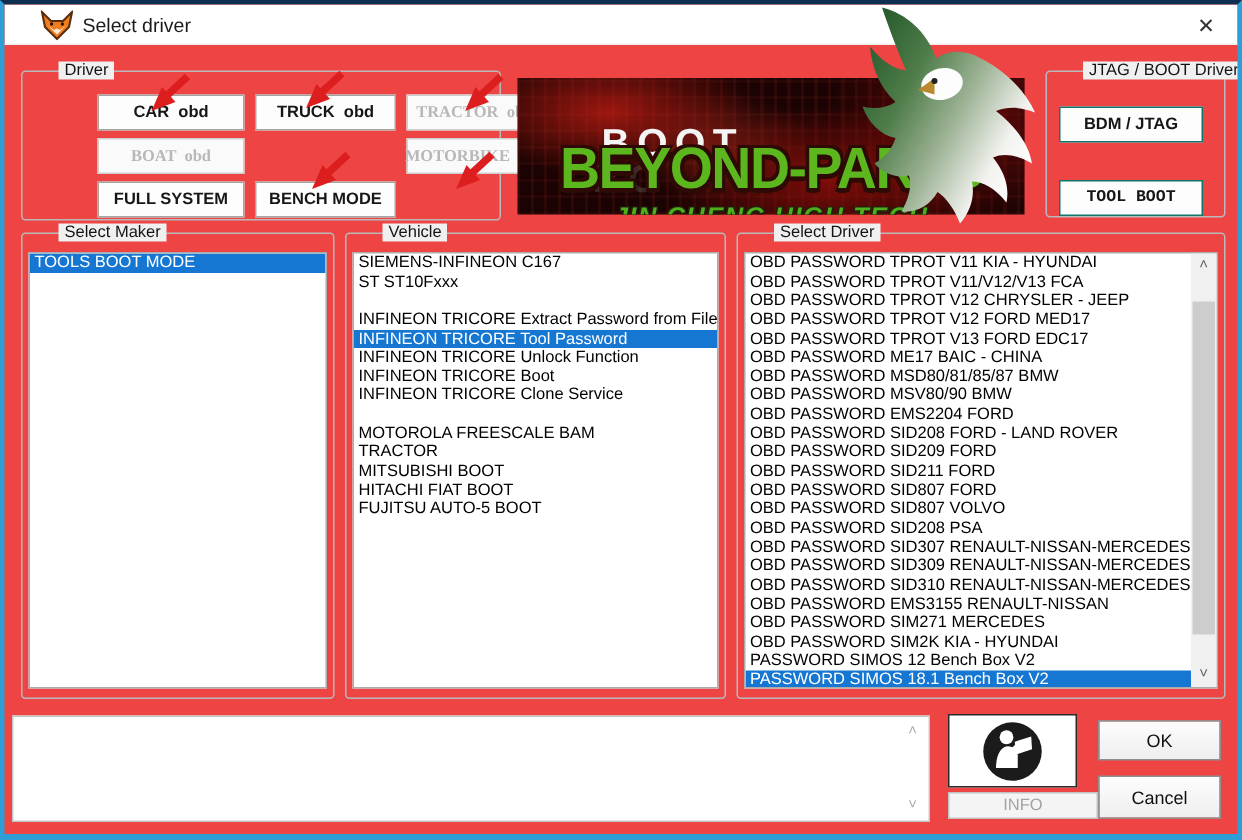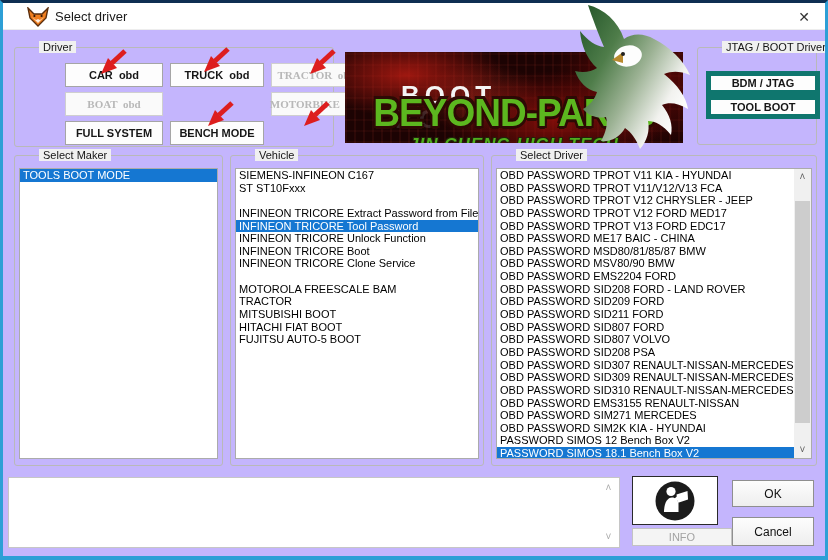--- a/index.html
+++ b/index.html
@@ -1,37 +1,37 @@
 <!DOCTYPE html>
 <html><head>
 <meta charset="utf-8">
 <style>
   * { margin:0; padding:0; box-sizing:border-box; }
   body { font-family:"Liberation Sans", sans-serif; background:#888; }
   .dialog {
-    position:relative; width:828px; height:560px; background:#c4b5fd;
+    position:relative; width:828px; height:560px; background:#ef4444;
     border-left:3px solid #2d9fd6; border-right:3px solid #2d9fd6;
     border-bottom:4px solid #2d9fd6; border-top:3px solid #0e2f52;
     overflow:hidden;
     padding-left:32px;
   }
   
   .titlebar { position:absolute; left:0; top:0; width:100%; height:27px; background:#ffffff; border-bottom:1px solid #ededed; }
   .titlebar .title { position:absolute; left:52px; top:6px; font-size:13px; color:#1a1a1a; }
   .fox { position:absolute; left:24px; top:4px; }
   .close-btn { position:absolute; right:10px; top:4px; width:22px; height:20px; text-align:center; font-size:14px; color:#333; line-height:20px; cursor:default; }
   
   .group { position:absolute; border:1px solid #b9b9b9; border-radius:3px; }
   .group-label { position:absolute; top:-7px; left:24px; background:#f0f0f0; padding:0 4px; font-size:11px; color:#141414; white-space:nowrap; }
   
   .drv-grid { position:absolute; left:7px; top:15px; display:grid; grid-template-columns:98px 94px 91px; grid-template-rows:repeat(3,24px); gap:5px 7px;margin-left:43px; }
   .drv-btn { background:#fdfdfd; border:1px solid #a5a5a5; font-size:11px; font-weight:bold; color:#161616; display:flex; align-items:center; justify-content:center; white-space:pre; }
   .drv-btn.disabled { color:#b8b8b8; border-color:#cfcfcf; background:#fafafa;font-family:Liberation Serif, serif; }
   .drv-btn.empty { visibility:hidden; }
-  .side-btn { position:absolute; left:8px; width:114px; height:24px; background:#fdfdfd; border:5px solid #0f766e; font-size:11px; font-weight:bold; color:#161616; display:flex; align-items:center; justify-content:center; white-space:pre; }
+  .side-btn { position:absolute; left:8px; width:96px; height:24px; background:#fdfdfd; border:1px solid #0f766e; font-size:11px; font-weight:bold; color:#161616; display:flex; align-items:center; justify-content:center; white-space:pre; }
   
   .banner {
     position:absolute; left:342px; top:49px; width:338px; height:91px; overflow:hidden;
     background:
       radial-gradient(ellipse 140px 60px at 18% 25%, rgba(200,30,20,.75), transparent 70%),
       radial-gradient(ellipse 160px 70px at 62% 75%, rgba(150,15,10,.8), transparent 70%),
       radial-gradient(ellipse 120px 90px at 88% 30%, rgba(110,10,8,.9), transparent 75%),
       radial-gradient(ellipse 90px 50px at 40% 50%, rgba(230,60,40,.35), transparent 70%),
       repeating-linear-gradient(90deg, rgba(255,80,60,.07) 0 2px, transparent 2px 9px),
       repeating-linear-gradient(0deg, rgba(255,80,60,.05) 0 2px, transparent 2px 11px),
@@ -107,21 +107,21 @@
   <div class="banner">
     <span class="boot-ghost">BO</span>
     <span class="boot">BOOT</span>
     <div class="brand">BEYOND-PARTS</div>
     <div class="tagline">JIN CHENG HIGH TECH</div>
   </div>
 
   <div class="group" style="left:694px; top:44px; width:120px; height:98px;">
     <span class="group-label">JTAG / BOOT Driver</span>
     <div class="side-btn" style="top:23px;">BDM / JTAG</div>
-    <div class="side-btn" style="top:47px;">TOOL BOOT</div>
+    <div class="side-btn" style="top:72px;font-family:Liberation Mono, monospace;">TOOL BOOT</div>
   </div>
 
   <div class="group" style="left:11px; top:152px; width:209px; height:311px;">
     <span class="group-label">Select Maker</span>
     <div class="list" style="width:199px;">
         <div class="list-row selected">TOOLS BOOT MODE</div>
       </div>
   </div>
 
   <div class="group" style="left:227px; top:152px; width:254px; height:311px;">

